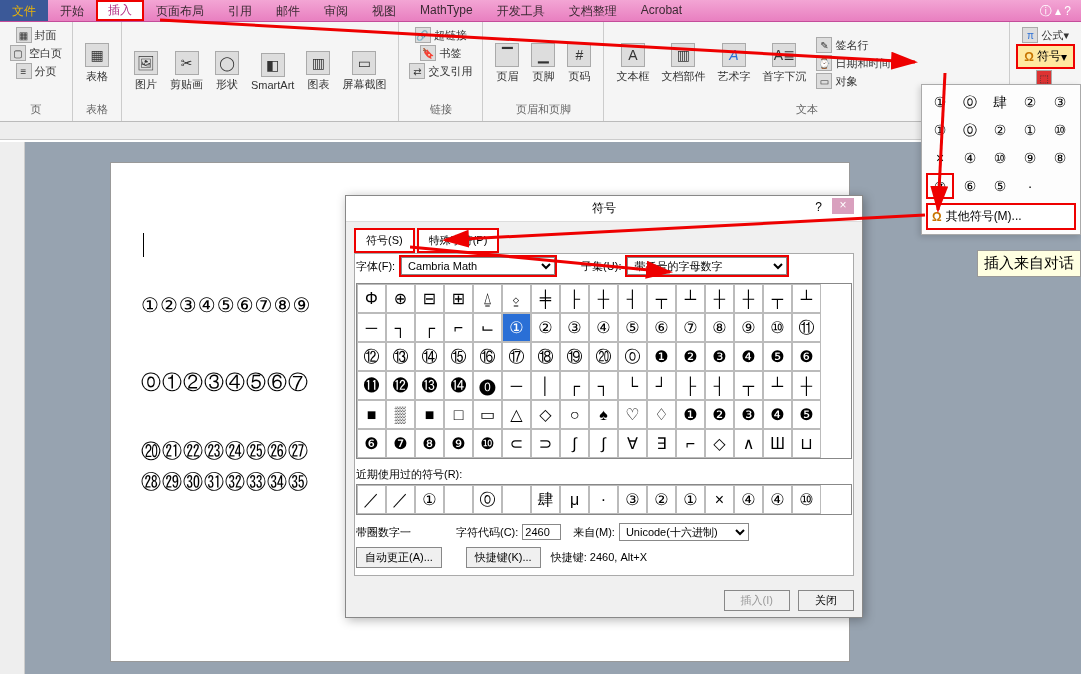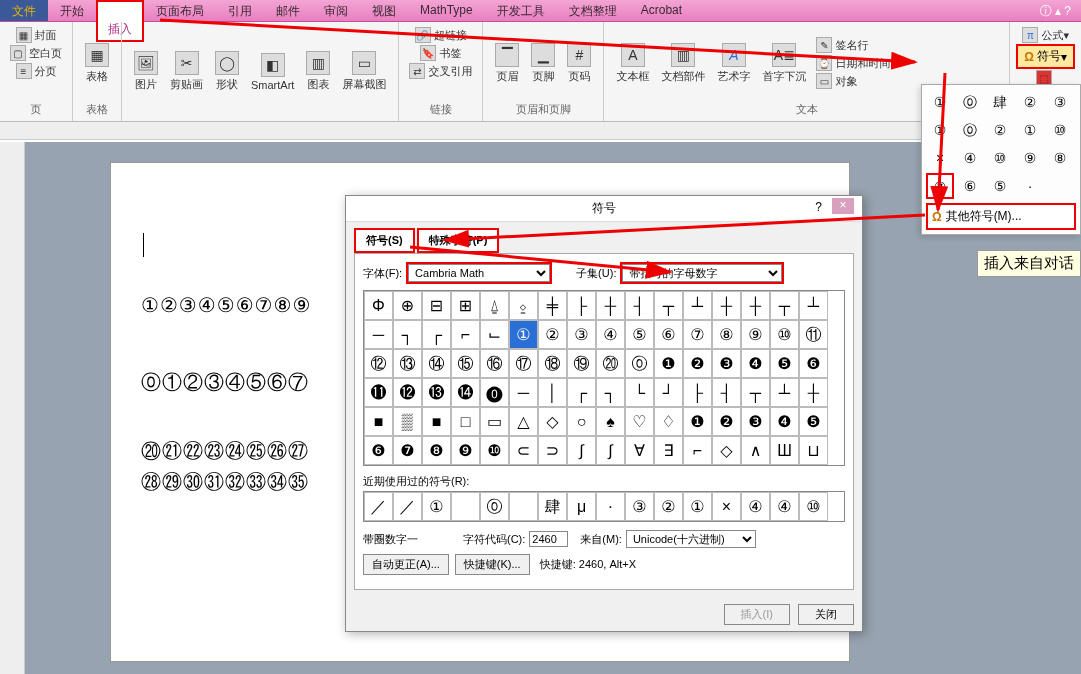--- a/index.html
+++ b/index.html
@@ -1,21 +1,21 @@
 <!DOCTYPE html>
 <html><head>
 <meta charset="utf-8">
 <style>
 * { box-sizing: border-box; margin: 0; padding: 0; }
 body { font-family: "Microsoft YaHei", SimSun, sans-serif; font-size: 12px; background: #fff; overflow: hidden; width: 1081px; height: 674px; position: relative; }
 .tabbar { display: flex; background: linear-gradient(#f3a5d4, #e87fc0); height: 22px; border-bottom: 1px solid #c44d9a; }
 .tab { padding: 3px 12px; color: #3b2a33; cursor: pointer; font-size: 12px; }
 .tab.file { background: #3b5998; color: #eab308; }
 .tab.selected { background: #fff; border: 1px solid #c44d9a; border-bottom: none; color: #b02a82; }
-.tab.highlighted { border: 2px solid #e00; padding: 19px 10px; }
+.tab.highlighted { border: 2px solid #e00; padding: 0 10px; }
 .helpcircle { margin-left: auto; padding: 3px 10px; color: #fff; }
 .ribbon { display: flex; background: #f5f5f5; border-bottom: 1px solid #bbb; height: 100px; }
 .ribbon-group { border-right: 1px solid #ccc; padding: 4px 6px; display: flex; flex-direction: column; }
 .ribbon-group .items { display: flex; flex: 1; align-items: center; }
 .ribbon-group .label { text-align: center; font-size: 11px; color: #666; padding-top: 2px; }
 .ritem { display: flex; flex-direction: column; align-items: center; padding: 2px 6px; font-size: 11px; color: #333; }
 .ritem .icon { width: 24px; height: 24px; background: #ddd; border: 1px solid #aaa; margin-bottom: 2px; display: flex; align-items: center; justify-content: center; font-size: 14px; }
 .ritem.small { flex-direction: row; padding: 1px 4px; }
 .ritem.small .icon { width: 16px; height: 16px; margin: 0 3px 0 0; font-size: 10px; }
 .vstack { display: flex; flex-direction: column; }
@@ -31,24 +31,24 @@
 .symbol-panel .cell { border: 1px solid transparent; text-align: center; line-height: 24px; font-size: 14px; }
 .symbol-panel .sel { border: 2px solid #e00; }
 .symbol-panel .more { border: 2px solid #e00; margin-top: 4px; padding: 3px 4px; display: flex; align-items: center; background: #fff; }
 .symbol-panel .more .omega { color: #c77400; font-weight: bold; margin-right: 4px; }
 .tooltip { position: absolute; right: 0; top: 250px; background: #ffffe1; border: 1px solid #999; padding: 3px 6px; font-size: 15px; }
 .dialog { position: absolute; left: 345px; top: 195px; width: 518px; background: #f0f0f0; border: 1px solid #888; box-shadow: 2px 2px 10px rgba(0,0,0,.3); }
 .dialog .titlebar { background: #fff; padding: 4px 8px; text-align: center; position: relative; border-bottom: 1px solid #ddd; font-size: 12px; }
 .dialog .titlebar .qm { position: absolute; right: 40px; top: 4px; }
 .dialog .titlebar .close { position: absolute; right: 8px; top: 2px; width: 22px; height: 16px; background: #d9a0be; text-align: center; line-height: 14px; color: #fff; }
 .dialog .tabs { display: flex; padding: 6px 8px 0 8px; }
-.dialog .dtab { border: 1px solid #aaa; border-bottom: none; padding: 3px 10px; background: #fff; margin-right: 2px; font-size: 11px; font-weight: bold; }
+.dialog .dtab { border: 1px solid #aaa; border-bottom: none; padding: 3px 10px; background: #fff; margin-right: 2px; font-size: 11px; }
 .dialog .dtab.sel { border: 2px solid #e00; }
 .dialog .dtab.redbox { border: 2px solid #e00; }
-.dialog .body { border: 1px solid #aaa; margin: 0 8px 8px 8px; background: #fff; padding: 8px; position: relative; }
+.dialog .body { border: 1px solid #aaa; margin: 0 8px 8px 8px; background: #fff; padding: 1px; position: relative; }
 .dialog .row { display: flex; align-items: center; margin-bottom: 6px; font-size: 11px; }
 .dialog select, .dialog input[type=text] { font-size: 11px; padding: 1px 2px; border: 1px solid #888; background: #fff; }
 .dialog .redwrap { border: 2px solid #e00; padding: 0; }
 .symgrid { display: grid; grid-template-columns: repeat(16, 29px); grid-auto-rows: 29px; border: 1px solid #888; }
 .symgrid .c { border: 1px solid #bbb; text-align: center; line-height: 27px; font-size: 16px; background: #fff; }
 .symgrid .c.selc { background: #2a6fd6; color: #fff; }
 .recent { display: grid; grid-template-columns: repeat(16, 29px); grid-auto-rows: 29px; border: 1px solid #888; margin-top: 2px; }
 .recent .c { border: 1px solid #bbb; text-align: center; line-height: 27px; font-size: 16px; background: #fff; }
 .dialog .btns { display: flex; justify-content: flex-end; padding: 6px 8px; gap: 8px; }
 .dialog button { padding: 2px 16px; font-size: 11px; border: 1px solid #888; background: #f0f0f0; }
@@ -264,21 +264,21 @@
     <span class="qm">?</span>
     <span class="close">×</span>
   </div>
   <div class="tabs">
     <div class="dtab sel">符号(S)</div>
     <div class="dtab redbox">特殊字符(P)</div>
   </div>
   <div class="body">
     <div class="row">
       <span>字体(F):</span>
-      <span class="redwrap" style="margin:0 4px"><select style="width:142px"><option>Cambria Math</option></select></span>
+      <span class="redwrap" style="margin:0 4px"><select style="width:154px"><option>Cambria Math</option></select></span>
       <span style="margin-left:20px">子集(U):</span>
       <span class="redwrap" style="margin-left:4px"><select style="width:160px"><option>带括号的字母数字</option></select></span>
     </div>
     <div class="symgrid" id="dlg-grid">
         <div class="c">Φ</div>
         <div class="c">⊕</div>
         <div class="c">⊟</div>
         <div class="c">⊞</div>
         <div class="c">⍙</div>
         <div class="c">⍚</div>
@@ -394,21 +394,21 @@
       </div>
     <div class="row" style="margin-top:8px">
       <span style="width:100px">带圈数字一</span>
       <span>字符代码(C):</span>
       <input type="text" style="width: 39px; margin: 0px 12px 0px 4px;" value="2460">
       <span>来自(M):</span>
       <select style="width:130px;margin-left:4px"><option>Unicode(十六进制)</option></select>
     </div>
     <div class="row">
       <button class="smallbtn">自动更正(A)...</button>
-      <button class="smallbtn" style="margin-left:6px">快捷键(K)...</button>
+      <button class="smallbtn" style="margin-left:24px">快捷键(K)...</button>
       <span style="margin-left:10px">快捷键: 2460, Alt+X</span>
     </div>
   </div>
   <div class="btns">
     <button disabled="">插入(I)</button>
     <button>关闭</button>
   </div>
 </div>
 
 <svg class="arrow" style="left:160px;top:12px" width="770" height="60">

